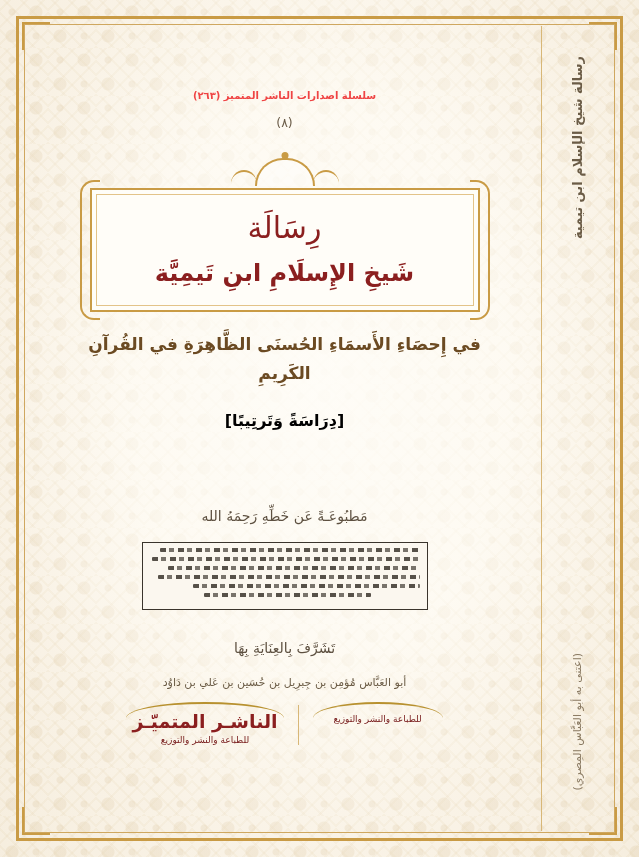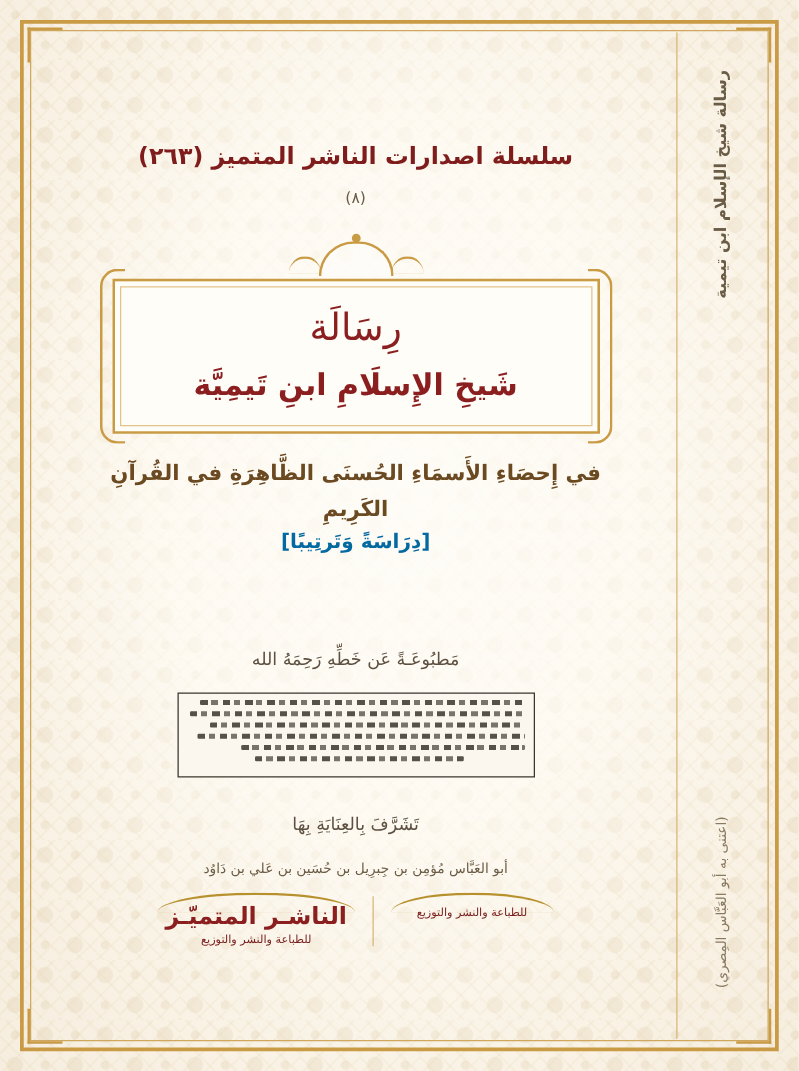--- a/index.html
+++ b/index.html
@@ -116,23 +116,23 @@
     top: 34px;
     bottom: 34px;
     display: flex;
     flex-direction: column;
     align-items: center;
     direction: rtl;
     text-align: center;
   }
 
   .series-line {
-    margin-top: 80px;
-    font-size: 19px;
-    color: #7f1d1d;
+    margin-top: 56px;
+    font-size: 10px;
+    color: #ef4444;
     font-weight: bold;
     letter-spacing: 0.2px;
   }
   .studies-line {
     margin-top: 14px;
     font-size: 13px;
     color: #6a5c48;
     display: flex;
     align-items: center;
     gap: 18px;
@@ -228,24 +228,24 @@
 
   .subtitle {
     margin-top: 18px;
     font-size: 17px;
     font-weight: bold;
     color: #6b4a22;
     line-height: 1.7;
     max-width: 420px;
   }
   .bracket-line {
-    margin-top: 0;
+    margin-top: 23px;
     font-size: 16px;
     font-weight: bold;
-    color: #0369a1;
+    color: #000000;
   }
 
   .printed-note {
     margin-top: 78px;
     font-size: 14px;
     color: #5d5040;
     letter-spacing: 1px;
   }
 
   

